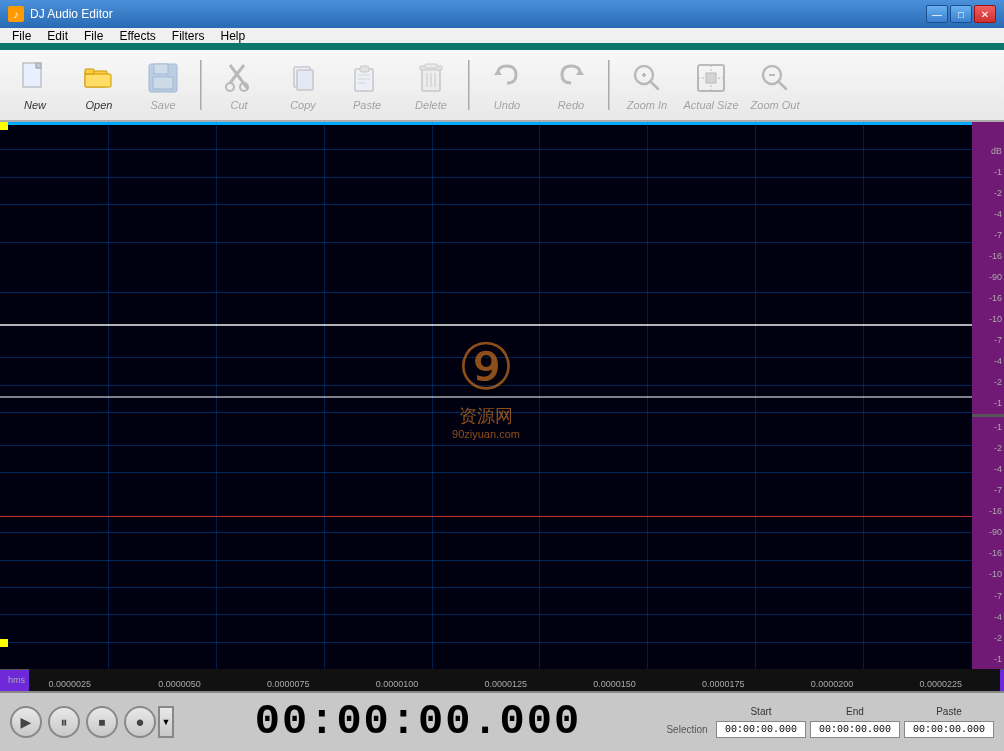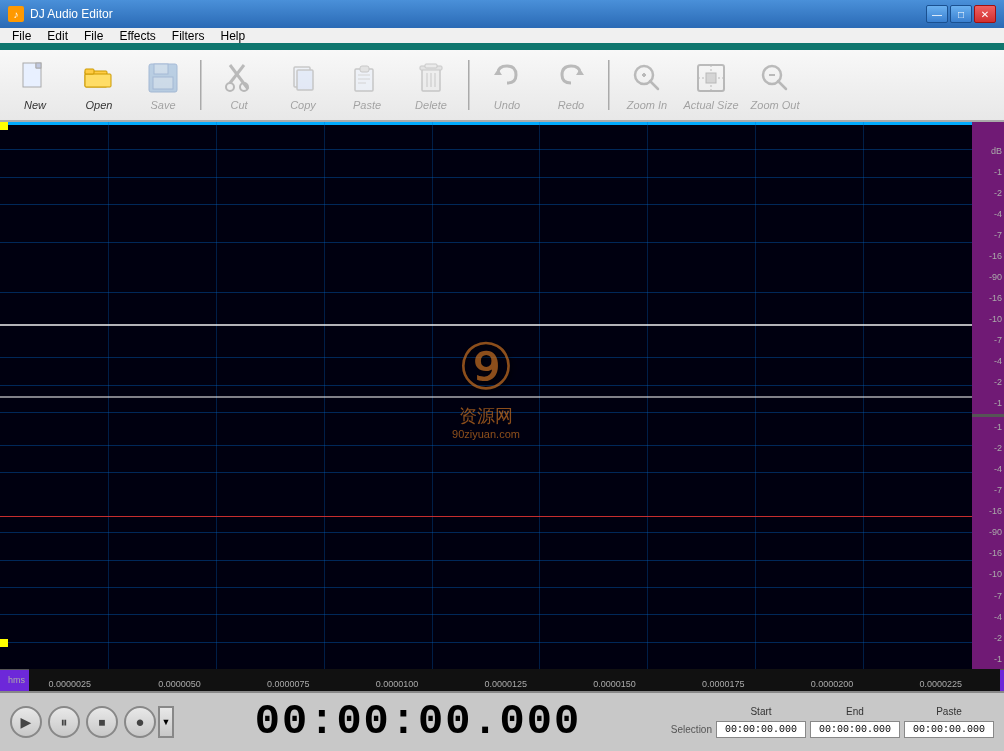--- a/index.html
+++ b/index.html
@@ -154,21 +154,21 @@
     }
     #selection-info .sel-row {
       display: flex;
       align-items: center;
       gap: 4px;
     }
     .sel-label {
       font-size: 10px;
       color: #555;
       width: 50px;
-      text-align: right;
+      text-align: center;
     }
     .sel-headers {
       display: flex;
       gap: 4px;
       justify-content: flex-end;
     }
     .sel-field {
       background: white;
       border: 1px solid #888;
       padding: 2px 4px;

